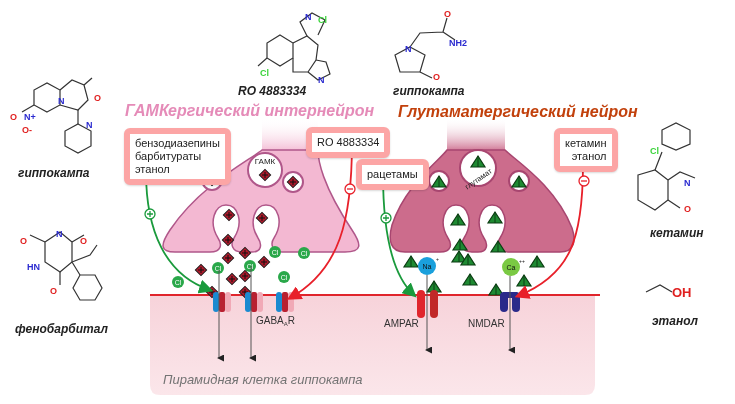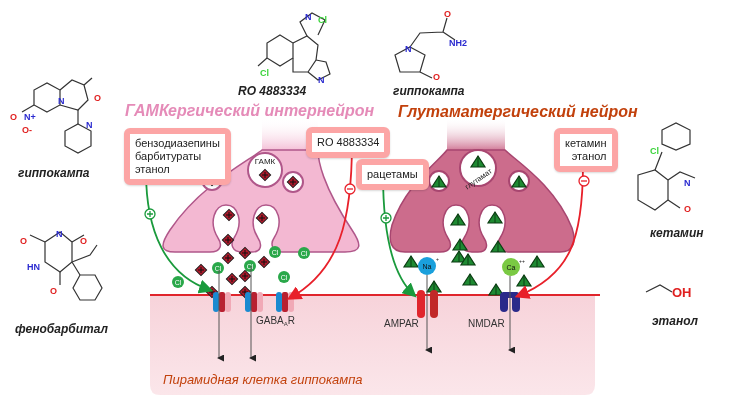--- a/index.html
+++ b/index.html
@@ -1,21 +1,21 @@
 <!DOCTYPE html>
 <html><head>
 <meta charset="utf-8">
 <style>
   html,body{margin:0;padding:0;background:#fff;}
   body{width:735px;height:404px;position:relative;overflow:hidden;font-family:"Liberation Sans",sans-serif;}
   #stage{position:absolute;left:0;top:0;width:735px;height:404px;}
   .lbl{position:absolute;font-family:"Liberation Sans",sans-serif;font-style:italic;font-weight:bold;font-size:12px;color:#222;white-space:nowrap;}
   .title{position:absolute;font-family:"Liberation Sans",sans-serif;font-style:italic;font-weight:bold;font-size:16px;white-space:nowrap;}
   .box{position:absolute;background:#fff;border:6px solid #fca5a5;border-radius:6px;font-size:11px;line-height:13px;color:#222;padding:3px 5px;box-shadow:0 1px 2px rgba(0,0,0,.15);white-space:nowrap;}
-  .bottom-caption{position:absolute;font-style:italic;font-size:13px;color:#c2410c;white-space:nowrap;}
+  .bottom-caption{position:absolute;font-style:italic;font-size:13px;color:#737373;white-space:nowrap;}
 </style>
 </head>
 <body>
 
 <div id="stage">
 <svg width="735" height="404" viewBox="0 0 735 404" style="position:absolute;left:0;top:0">
   <defs>
     <linearGradient id="postgrad" x1="0" y1="0" x2="0" y2="1">
       <stop offset="0" stop-color="#f7d3da"></stop>
       <stop offset="1" stop-color="#fbe6ea"></stop>

